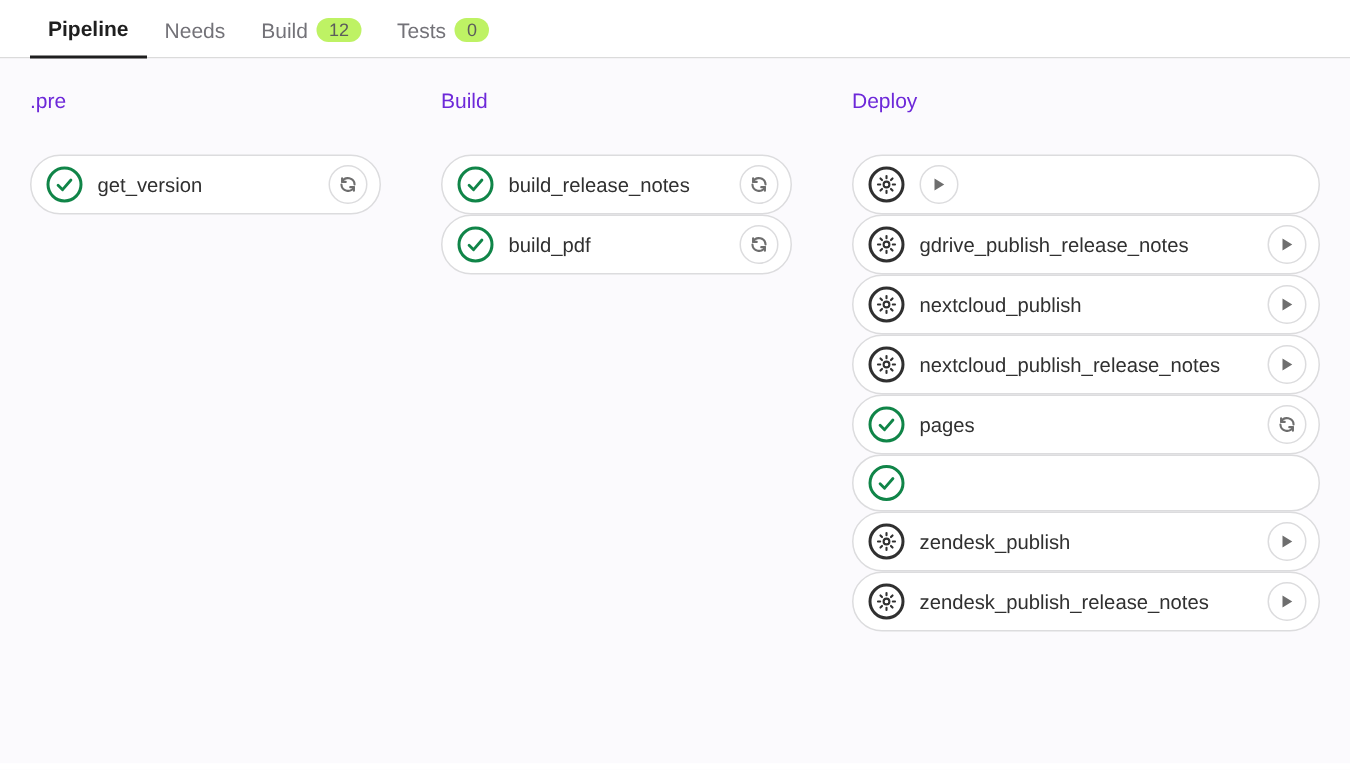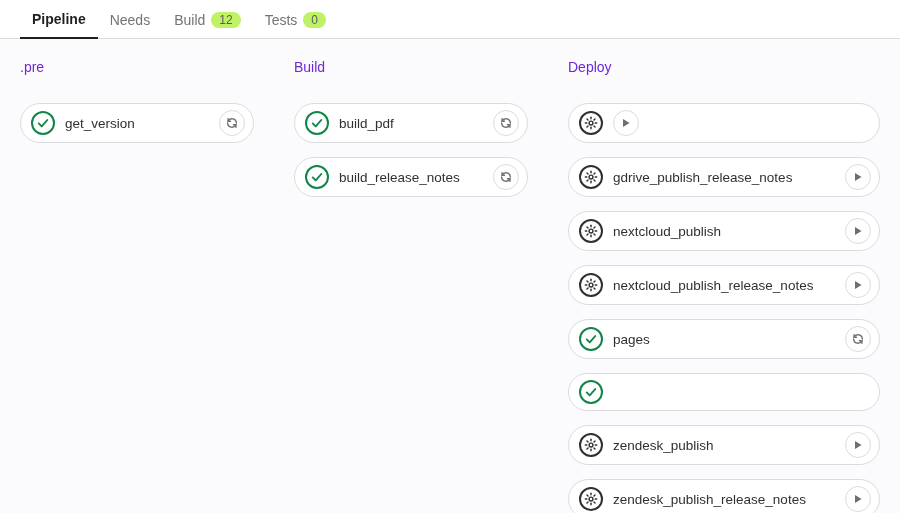--- a/index.html
+++ b/index.html
@@ -57,21 +57,20 @@
     margin-bottom: 28px;
   }
   .job {
     background: #fff;
     border: 1px solid #dcdcde;
     border-radius: 22px;
     padding: 6px 8px 6px 10px;
     display: flex;
     align-items: center;
     gap: 10px;
-    margin-bottom: 14px;
     cursor: pointer;
     min-height: 38px;
   }
   .job-name {
     flex: 1;
     font-size: 13.5px;
     color: #303030;
     white-space: nowrap;
     overflow: hidden;
   }
@@ -135,37 +134,37 @@
       </div>
     </div>
     <div class="stage">
       <div class="stage-title">Build</div>
       <div class="job">
         <div class="status passed">
           <svg width="12" height="12" viewBox="0 0 14 14">
             <path d="M2 7.5 L5.5 11 L12 3.5" stroke="#108548" stroke-width="2.2" fill="none" stroke-linecap="round" stroke-linejoin="round"></path>
           </svg>
         </div>
-        <div class="job-name">build_pdf</div>
+        <div class="job-name">build_release_notes</div>
         <div class="action-btn">
           <svg width="14" height="14" viewBox="0 0 16 16">
             <path d="M3.5 6 A5 5 0 0 1 13 8" stroke="#6e6e6e" stroke-width="1.6" fill="none" stroke-linecap="round"></path>
             <path d="M12.5 10 A5 5 0 0 1 3 8" stroke="#6e6e6e" stroke-width="1.6" fill="none" stroke-linecap="round"></path>
             <path d="M3.5 3.2 L3.5 6 L6.3 6" stroke="#6e6e6e" stroke-width="1.6" fill="none" stroke-linecap="round" stroke-linejoin="round"></path>
             <path d="M12.5 12.8 L12.5 10 L9.7 10" stroke="#6e6e6e" stroke-width="1.6" fill="none" stroke-linecap="round" stroke-linejoin="round"></path>
           </svg>
         </div>
       </div>
       <div class="job">
         <div class="status passed">
           <svg width="12" height="12" viewBox="0 0 14 14">
             <path d="M2 7.5 L5.5 11 L12 3.5" stroke="#108548" stroke-width="2.2" fill="none" stroke-linecap="round" stroke-linejoin="round"></path>
           </svg>
         </div>
-        <div class="job-name">build_release_notes</div>
+        <div class="job-name">build_pdf</div>
         <div class="action-btn">
           <svg width="14" height="14" viewBox="0 0 16 16">
             <path d="M3.5 6 A5 5 0 0 1 13 8" stroke="#6e6e6e" stroke-width="1.6" fill="none" stroke-linecap="round"></path>
             <path d="M12.5 10 A5 5 0 0 1 3 8" stroke="#6e6e6e" stroke-width="1.6" fill="none" stroke-linecap="round"></path>
             <path d="M3.5 3.2 L3.5 6 L6.3 6" stroke="#6e6e6e" stroke-width="1.6" fill="none" stroke-linecap="round" stroke-linejoin="round"></path>
             <path d="M12.5 12.8 L12.5 10 L9.7 10" stroke="#6e6e6e" stroke-width="1.6" fill="none" stroke-linecap="round" stroke-linejoin="round"></path>
           </svg>
         </div>
       </div>
     </div>

